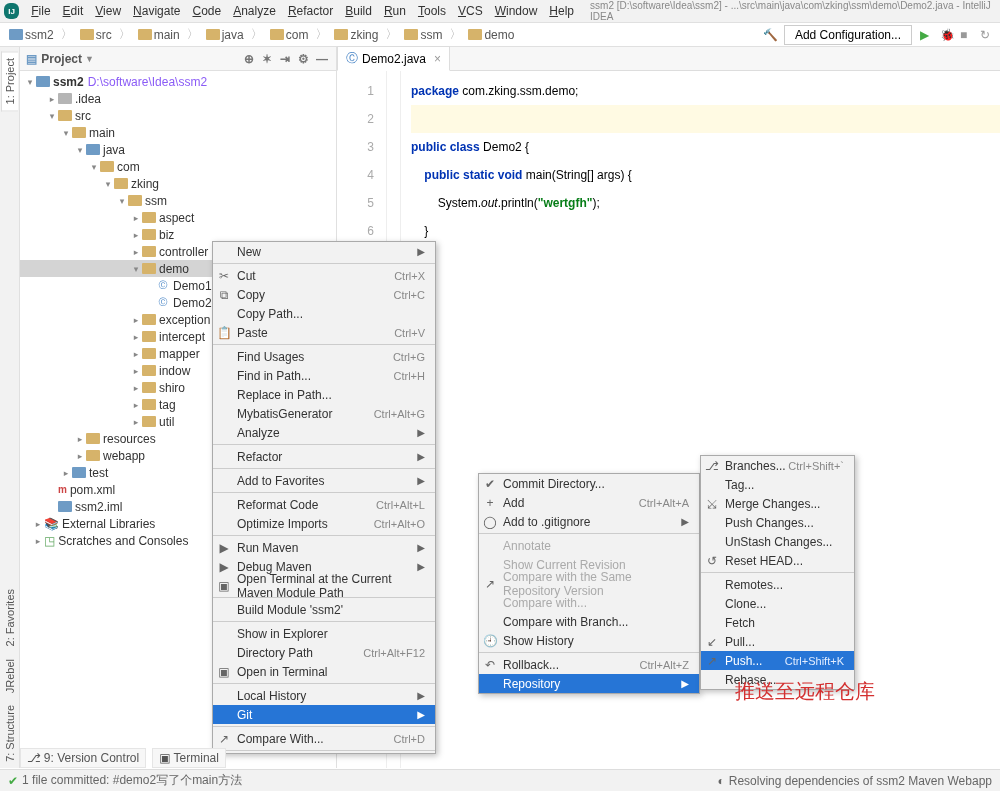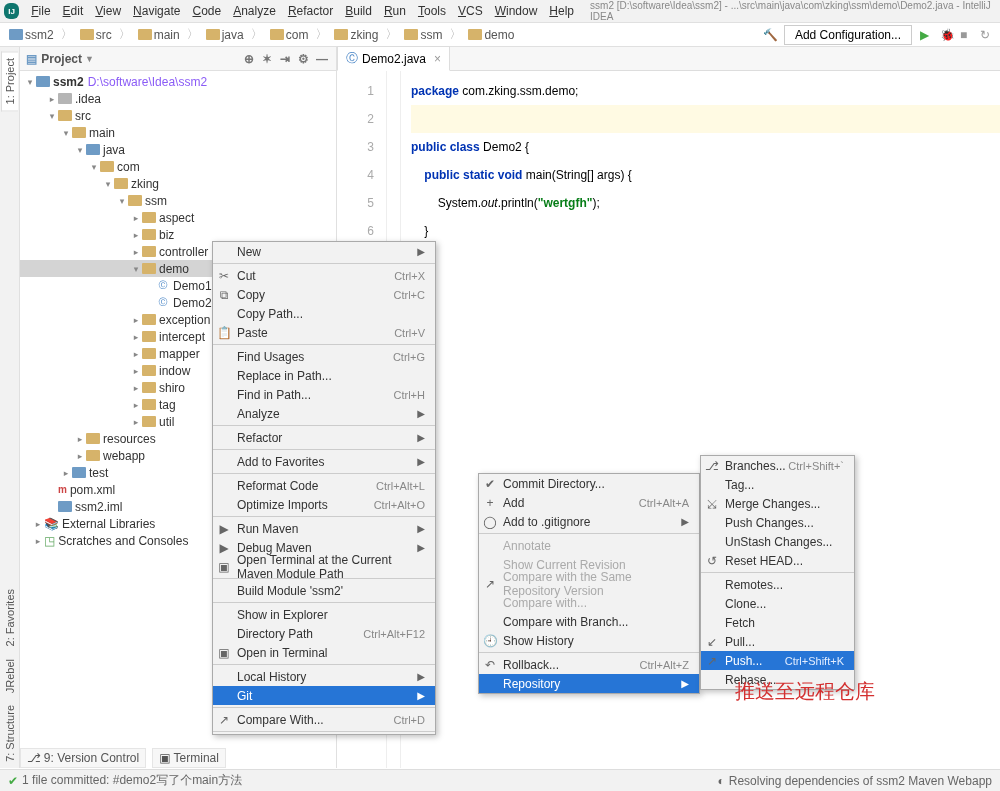--- a/index.html
+++ b/index.html
@@ -339,25 +339,29 @@
       <span class="ico">📋</span>
       <span>Paste</span>
       <span class="shortcut">Ctrl+V</span>
     </div>
     <div class="sep"></div>
     <div class="item">
       <span>Find Usages</span>
       <span class="shortcut">Ctrl+G</span>
     </div>
     <div class="item">
-      <span>Replace in Path...</span>
-    </div>
-    <div class="item">
       <span>Find in Path...</span>
       <span class="shortcut">Ctrl+H</span>
+    </div>
+    <div class="item">
+      <span>Replace in Path...</span>
+    </div>
+    <div class="item">
+      <span>MybatisGenerator</span>
+      <span class="shortcut">Ctrl+Alt+G</span>
     </div>
     <div class="item">
       <span>Analyze</span>
       <span class="arrow">▶</span>
     </div>
     <div class="sep"></div>
     <div class="item">
       <span>Refactor</span>
       <span class="arrow">▶</span>
     </div>

